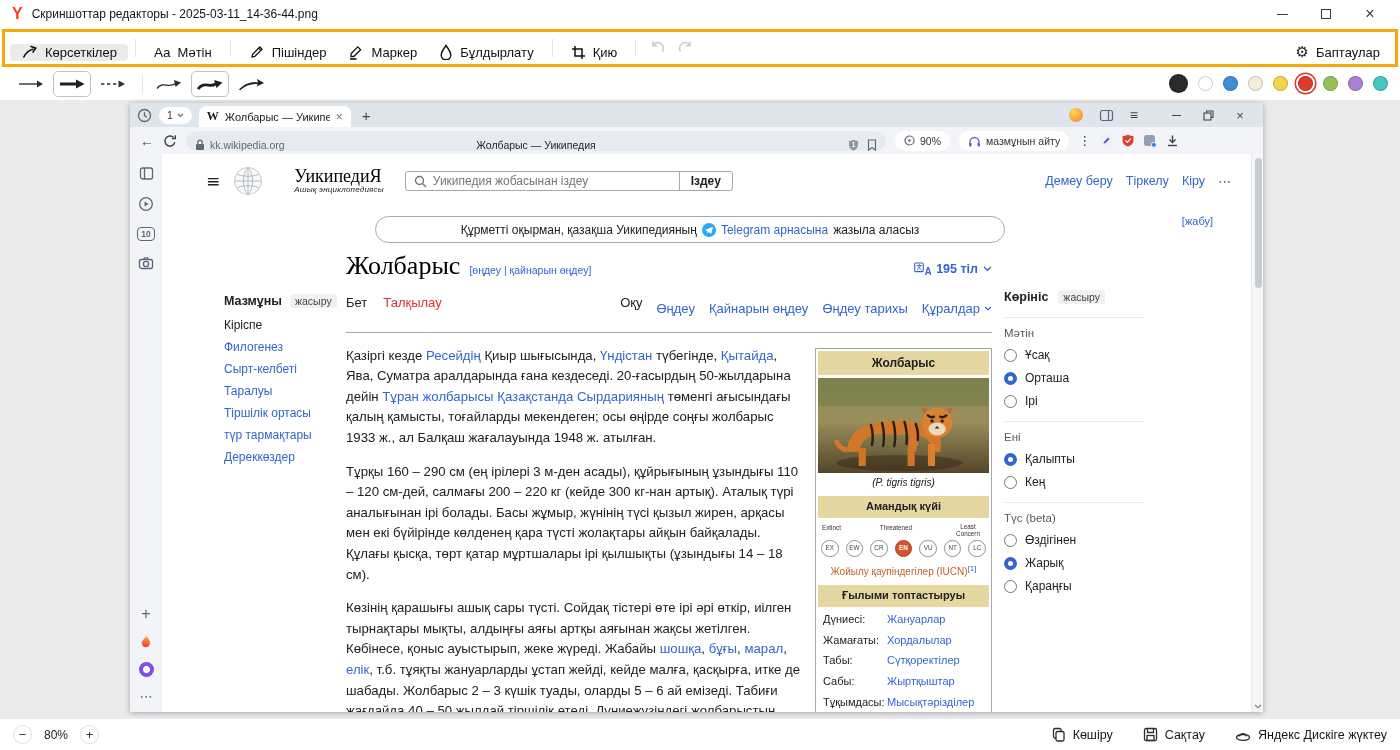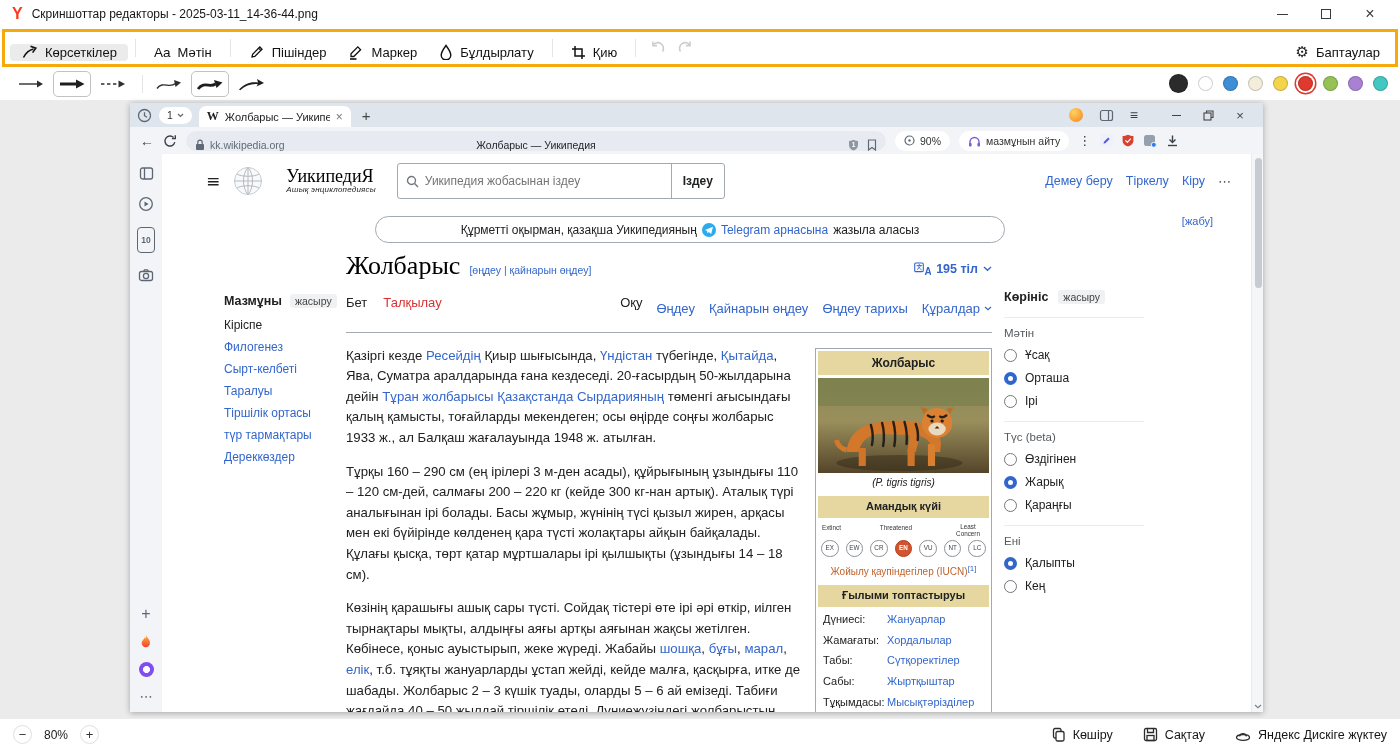--- a/index.html
+++ b/index.html
@@ -62,36 +62,36 @@
 .addr .url{display:flex;align-items:center;gap:5px;color:#5f6a76;z-index:2;}
 .addr .ptitle{position:absolute;left:160px;right:160px;text-align:center;color:#23272c;white-space:nowrap;overflow:hidden;}
 .addr .aright{margin-left:auto;display:flex;align-items:center;gap:8px;z-index:2;}
 .pill{background:#fff;border-radius:10px;height:20px;display:flex;align-items:center;gap:5px;padding:0 9px;font-size:10.5px;color:#333;white-space:nowrap;}
 .kebab{font-size:13px;color:#39414b;font-family:"DejaVu Sans",sans-serif;}
 
 
 .bbody{display:flex;height:558px;}
 .bside{width:32px;background:#f2f4f8;position:relative;display:flex;flex-direction:column;align-items:center;padding-top:12px;gap:15px;}
 .bside .bottomgrp{position:absolute;bottom:8px;left:0;right:0;display:flex;flex-direction:column;align-items:center;gap:12px;}
-.tabcount{min-width:18px;height:26px;border:1.4px solid #5d6774;border-radius:4px;font-size:8.5px;color:#5d6774;display:flex;align-items:center;justify-content:center;font-weight:700;padding:0 2px;}
+.tabcount{min-width:18px;height:14px;border:1.4px solid #5d6774;border-radius:4px;font-size:8.5px;color:#5d6774;display:flex;align-items:center;justify-content:center;font-weight:700;padding:0 2px;}
 .plus{font-size:16px;color:#5d6774;line-height:1;}
 .alice{width:15px;height:15px;border-radius:50%;background:radial-gradient(circle,#fff 0 3.2px,#7f4df0 3.8px);}
 .dots3{font-size:13px;color:#5d6774;font-family:"DejaVu Sans",sans-serif;}
 .bcontent{flex:1;background:#fff;position:relative;overflow:hidden;color:#202122;}
 .bscroll{width:12px;background:#f5f6f7;border-left:1px solid #e9eaec;position:relative;}
 .bthumb{position:absolute;top:4px;left:2.5px;width:7px;height:130px;border-radius:4px;background:#c5cbd1;}
 .scrolldn{position:absolute;bottom:3px;left:0;right:0;display:flex;justify-content:center;}
 
 
 .whead{position:absolute;top:0;left:0;right:0;height:54px;display:flex;align-items:center;padding:0 20px 0 44px;gap:13px;}
 .burger{font-size:17px;color:#202122;font-family:"DejaVu Sans",sans-serif;}
-.wmarkblk{line-height:1.05;margin-left:10px;}
+.wmarkblk{line-height:1.05;margin-left:18px;}
 .wmark{font-family:"Liberation Serif",serif;font-size:18px;color:#000;}
 .wtag{font-size:8px;font-style:italic;color:#222;letter-spacing:.2px;}
-.wsearch{width:328px;height:36px;border:1px solid #a2a9b1;border-radius:3px;display:flex;align-items:center;padding-left:8px;gap:6px;background:#fff;margin-left:8px;}
+.wsearch{width:328px;height:20px;border:1px solid #a2a9b1;border-radius:3px;display:flex;align-items:center;padding-left:8px;gap:6px;background:#fff;margin-left:8px;}
 .wsearch input{flex:1;border:0;outline:none;font-size:12px;color:#333;background:transparent;font-family:inherit;min-width:0;}
 .wsearch .sbtn{height:100%;border-left:1px solid #a2a9b1;display:flex;align-items:center;padding:0 11px;font-size:12px;font-weight:700;color:#202122;}
 .wlinks{margin-left:auto;display:flex;gap:13px;font-size:12.5px;color:#36c;white-space:nowrap;}
 .wlinks .hdots{color:#54595d;font-size:13px;font-family:"DejaVu Sans",sans-serif;}
 .wbanner{position:absolute;top:62px;left:213px;width:630px;height:27px;border:1px solid #a2a9b1;border-radius:14px;display:flex;align-items:center;justify-content:center;gap:5px;font-size:12px;background:#fff;}
 .wbanner .lnk{color:#36c;}
 .bclose{position:absolute;top:61px;right:38px;font-size:11px;color:#36c;}
 
 .wtoc{position:absolute;left:62px;top:140px;width:122px;font-size:12px;}
 .wtoc .hd{display:flex;align-items:center;gap:8px;}
@@ -620,43 +620,43 @@
               <div class="opt">
                   <span class="rad on"></span>
                   <span>Орташа</span>
                 </div>
               <div class="opt">
                   <span class="rad"></span>
                   <span>Ірі</span>
                 </div>
             </div>
             <div class="ap-sec">
+              <div class="st">Ені</div>
+              <div class="opt">
+                  <span class="rad on"></span>
+                  <span>Қалыпты</span>
+                </div>
+              <div class="opt">
+                  <span class="rad"></span>
+                  <span>Кең</span>
+                </div>
+            </div>
+            <div class="ap-sec">
               <div class="st">Түс (beta)</div>
               <div class="opt">
                   <span class="rad"></span>
                   <span>Өздігінен</span>
                 </div>
               <div class="opt">
                   <span class="rad on"></span>
                   <span>Жарық</span>
                 </div>
               <div class="opt">
                   <span class="rad"></span>
                   <span>Қараңғы</span>
-                </div>
-            </div>
-            <div class="ap-sec">
-              <div class="st">Ені</div>
-              <div class="opt">
-                  <span class="rad on"></span>
-                  <span>Қалыпты</span>
-                </div>
-              <div class="opt">
-                  <span class="rad"></span>
-                  <span>Кең</span>
                 </div>
             </div>
           </div>
 
         </div>
 
         <div class="bscroll">
           <span class="bthumb"></span>
           <span class="scrolldn">
             <svg width="8" height="5">

